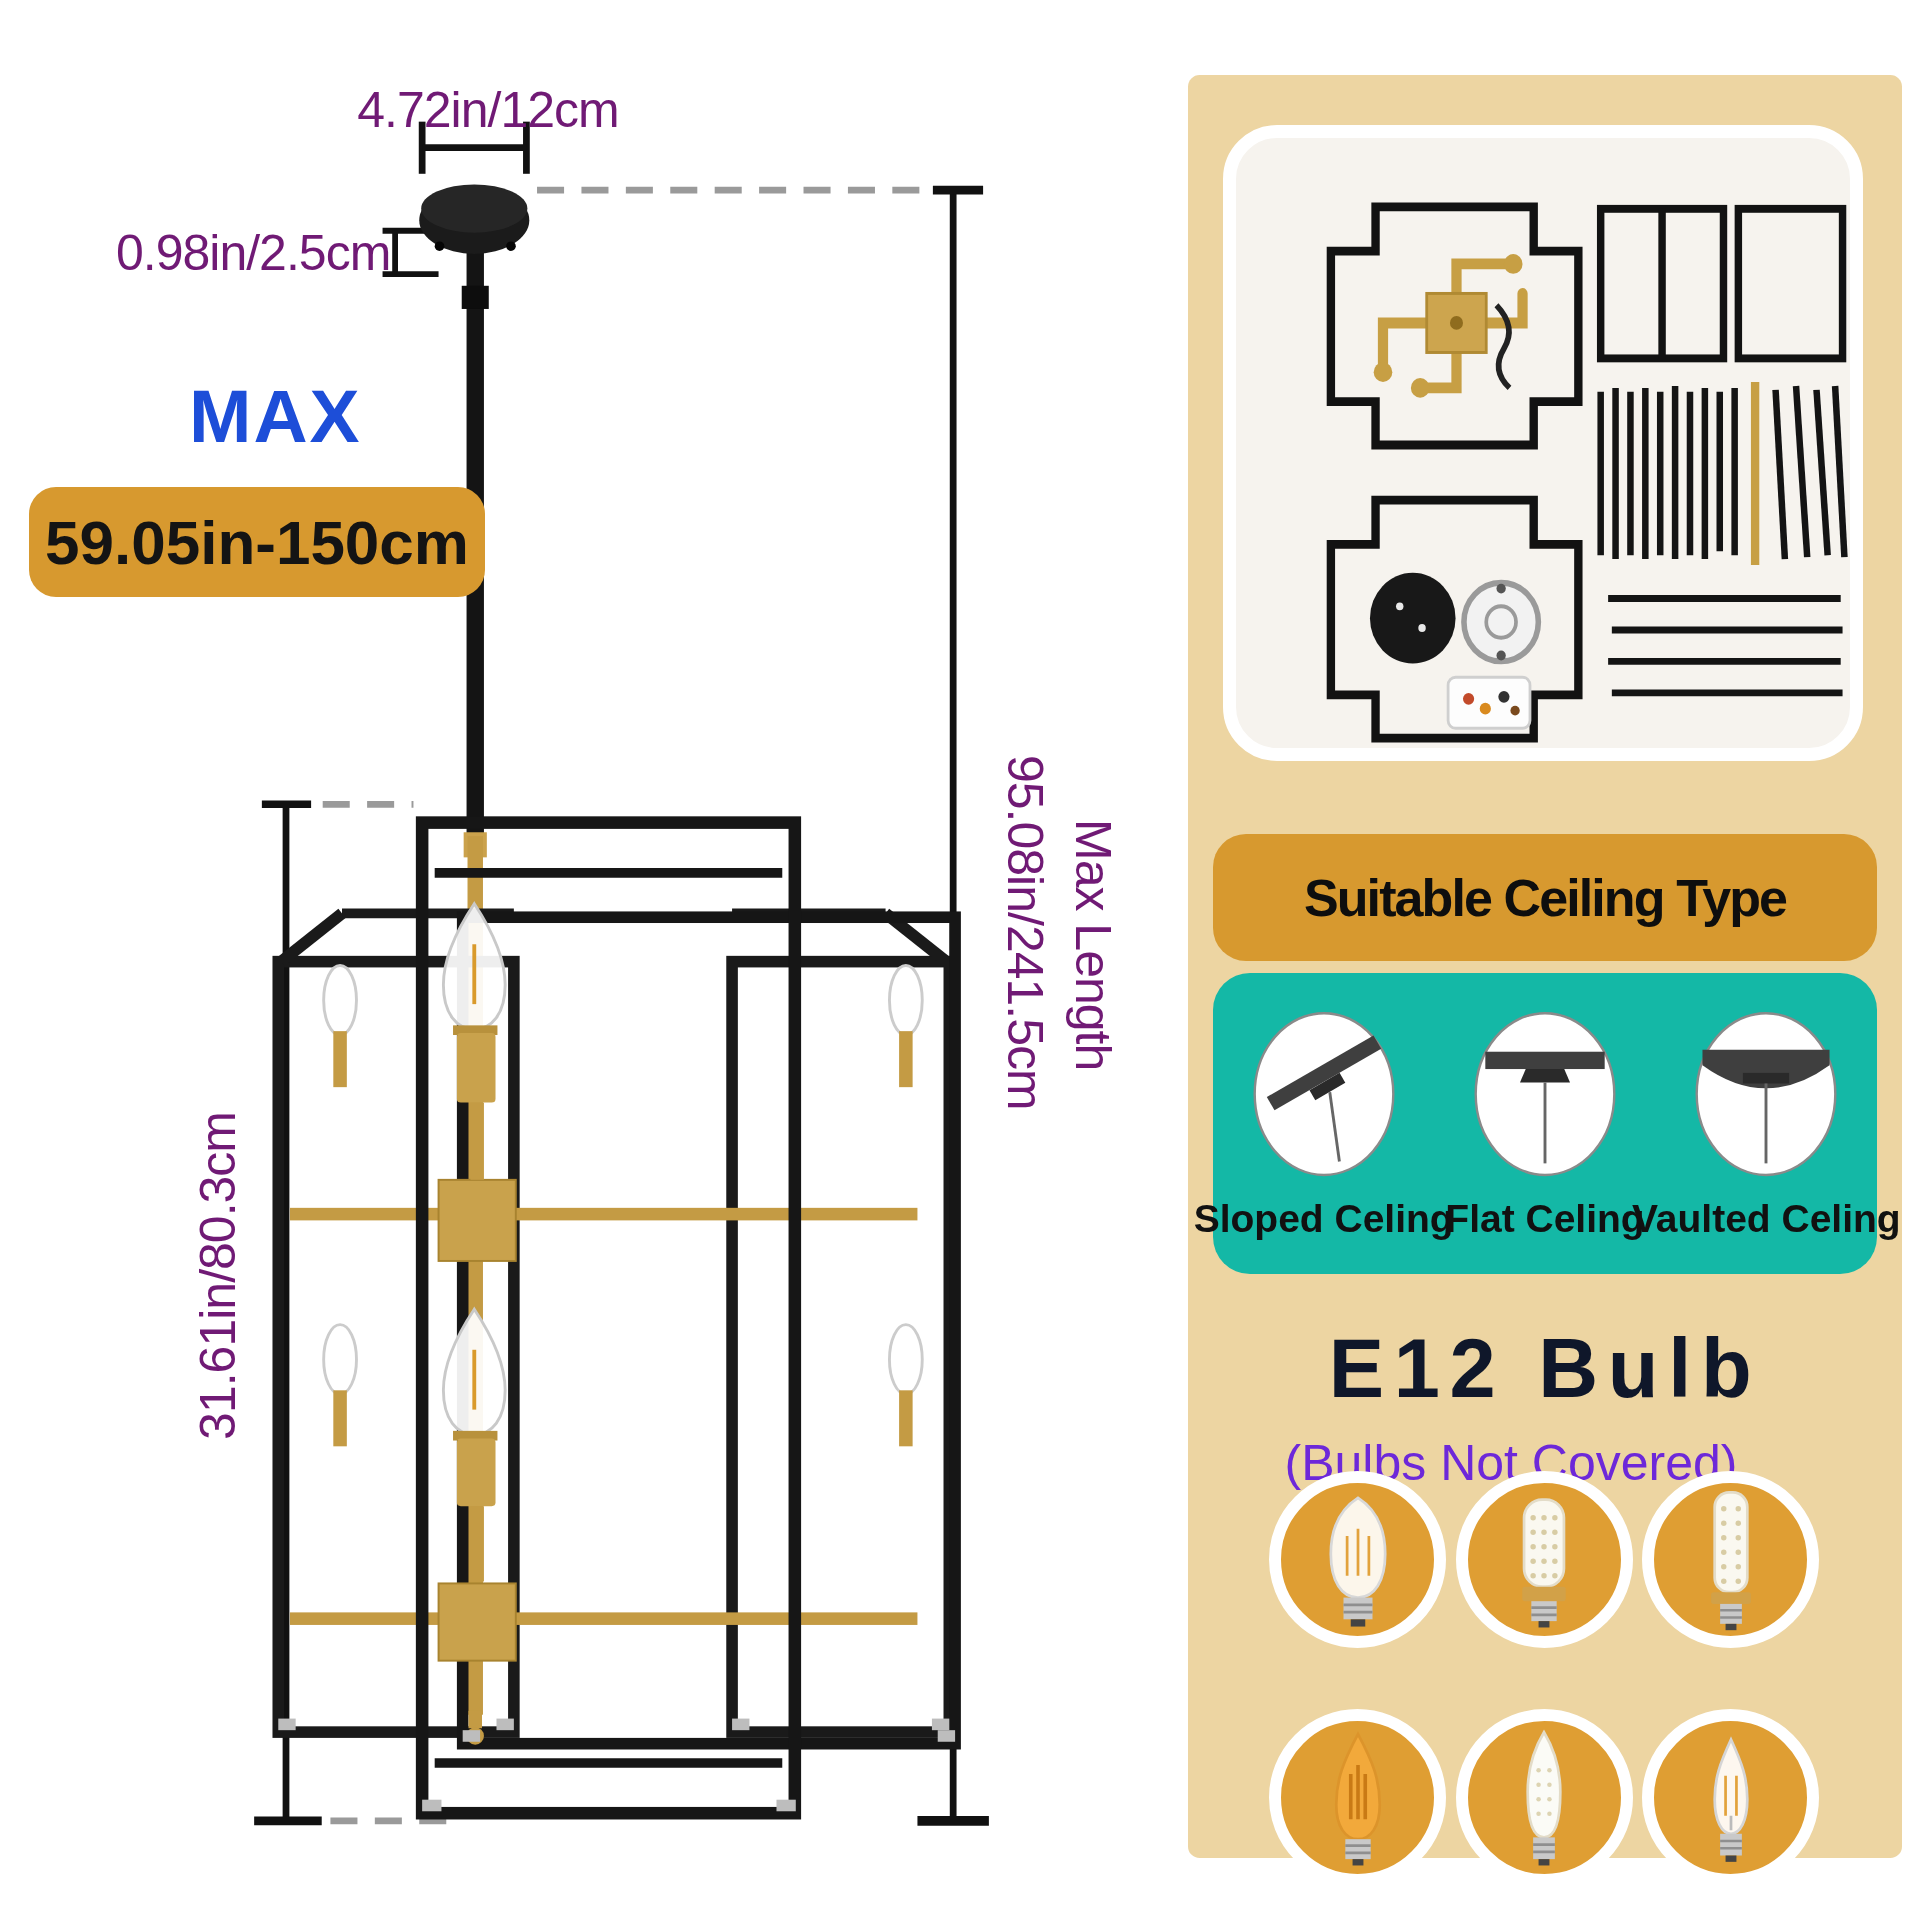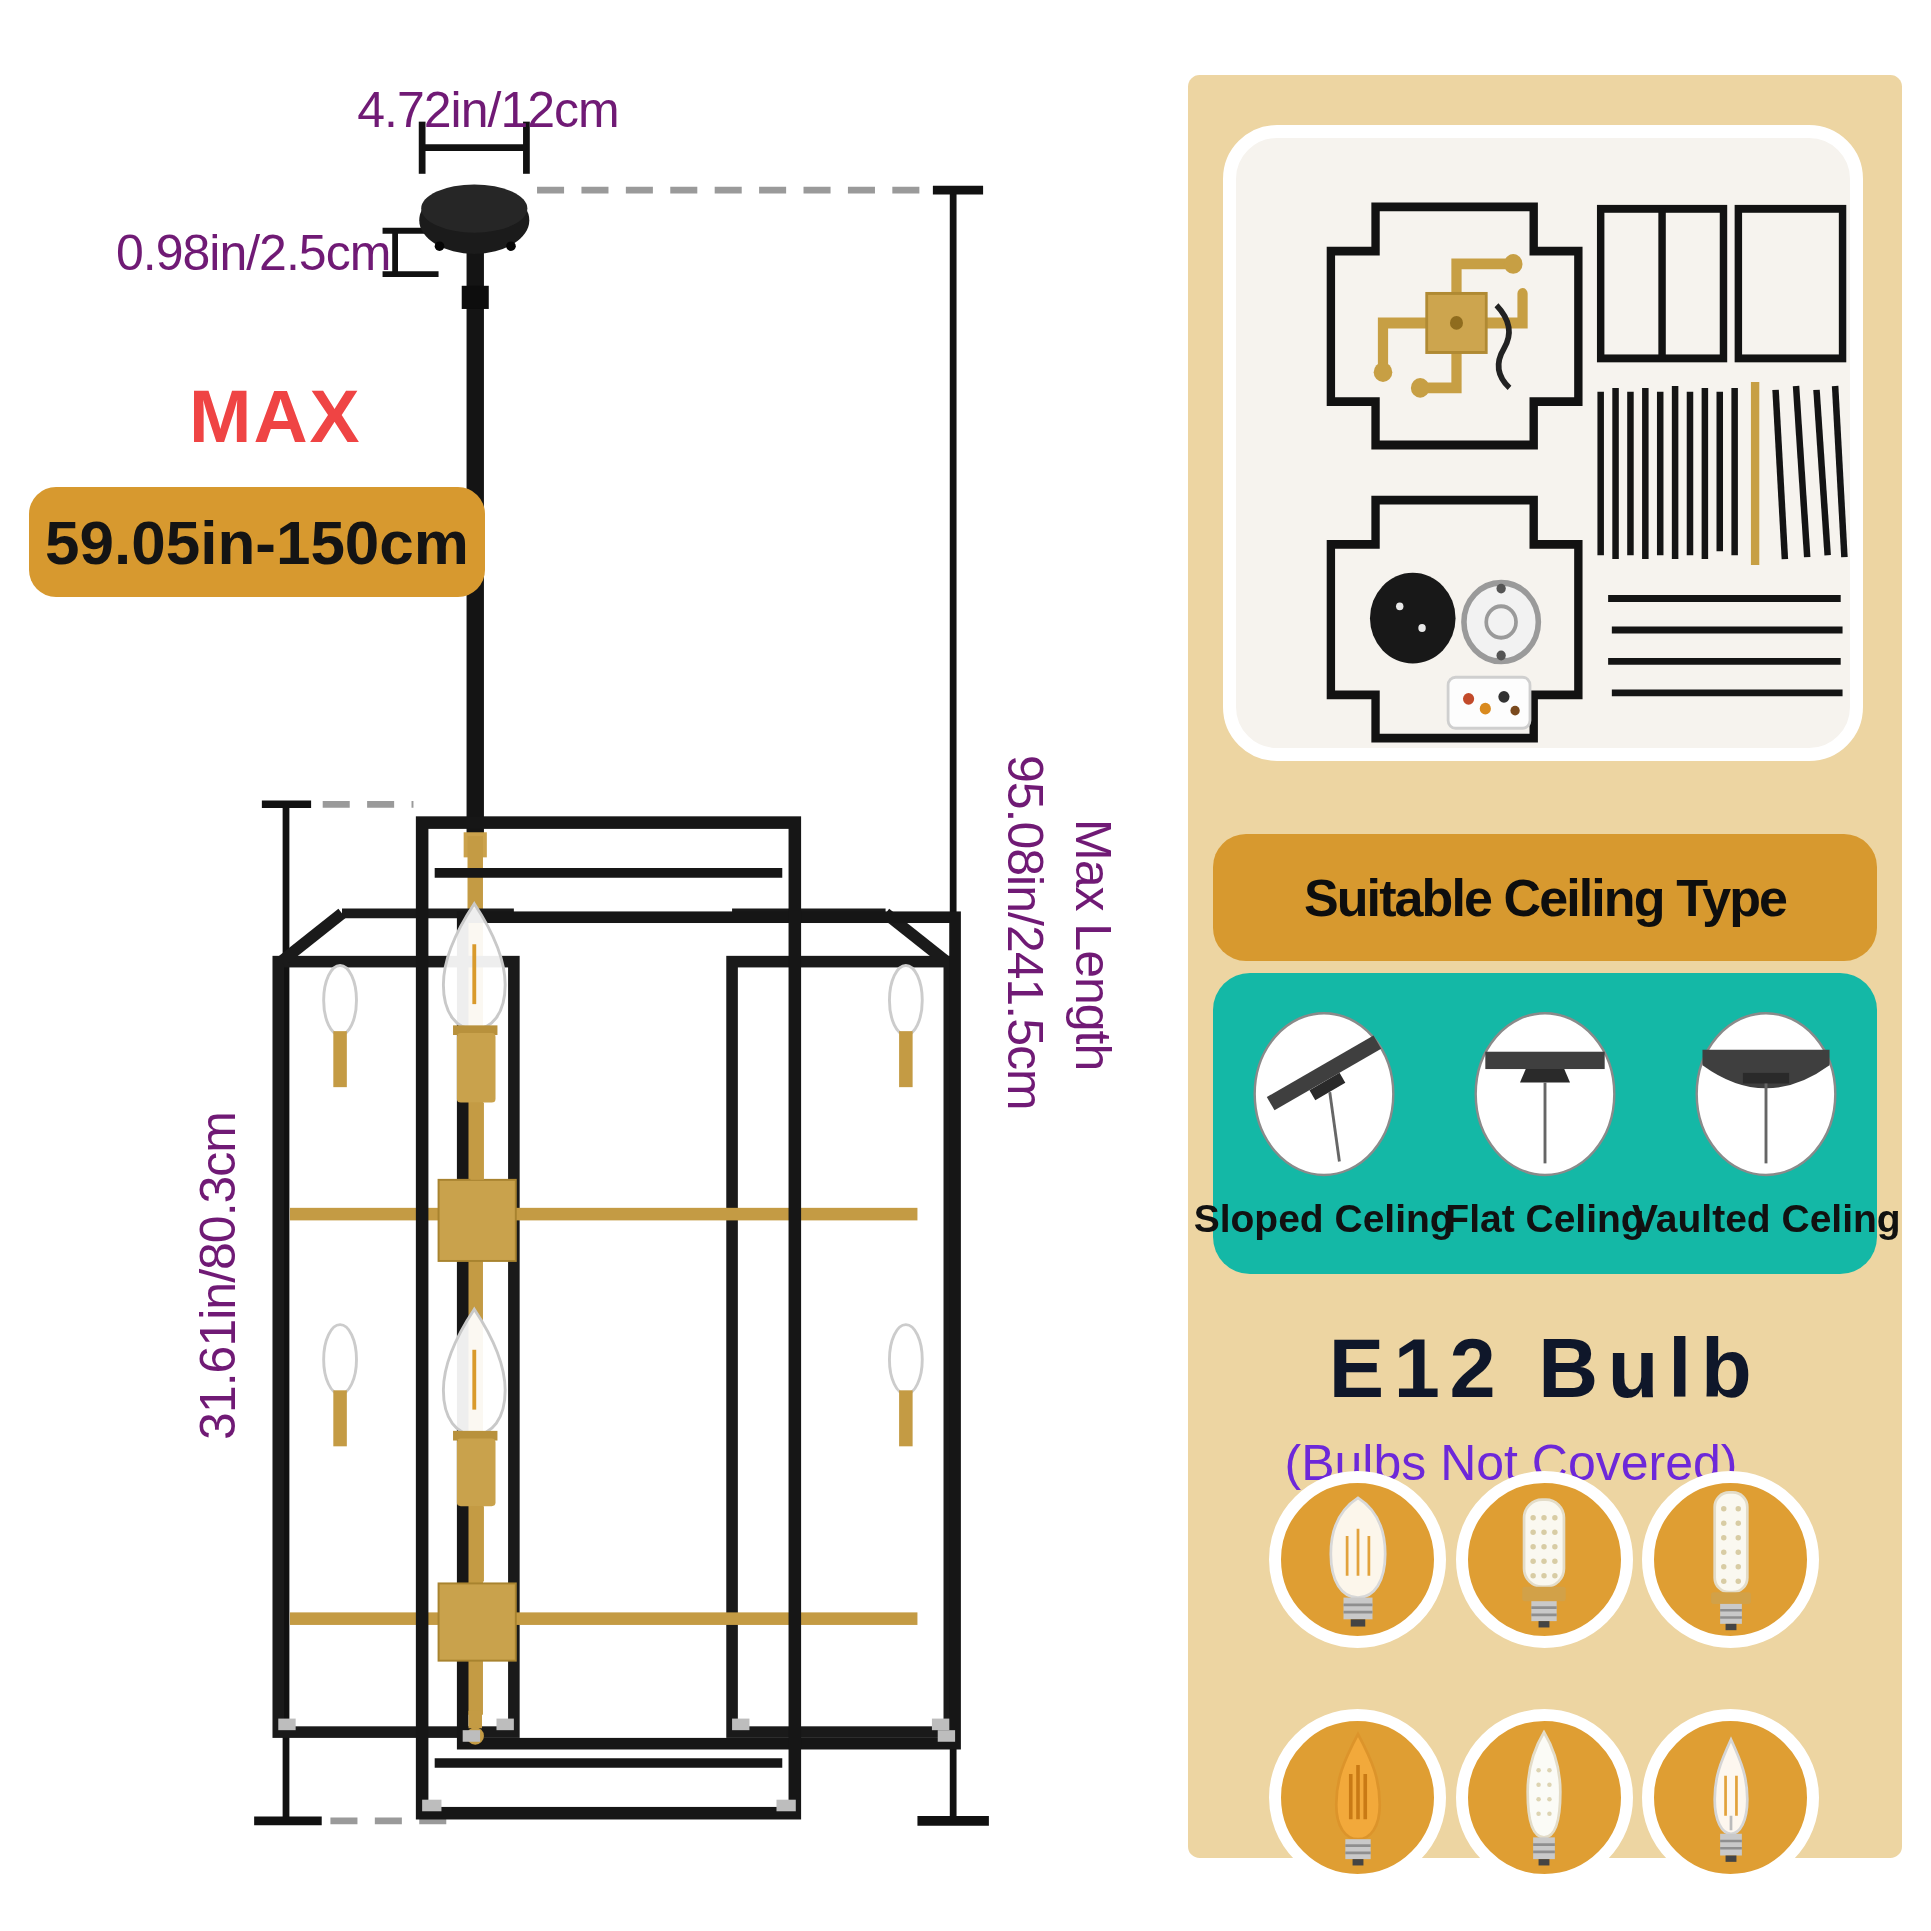--- a/index.html
+++ b/index.html
@@ -3,21 +3,21 @@
 <meta charset="utf-8">
 <style>
   html,body{margin:0;padding:0;background:#ffffff;}
   #canvas{position:relative;width:1931px;height:1931px;background:#ffffff;overflow:hidden;
           font-family:"Liberation Sans", sans-serif;color:#121212;}
   .abs{position:absolute;}
   
   .dim-text{font-size:50px;font-weight:400;color:#701a75;letter-spacing:-1px;white-space:nowrap;}
   .vtext{writing-mode:vertical-rl;}
   .vtext-up{writing-mode:vertical-rl;transform:rotate(180deg);}
-  .max-title{font-size:75px;font-weight:800;letter-spacing:1.9px;color:#ef4444;}
+  .max-title{font-size:75px;font-weight:800;letter-spacing:1.9px;color:#1d4ed8;}
   .max-badge{left:29px;top:487px;width:456px;height:110px;border-radius:27px;
              display:flex;align-items:center;justify-content:center;
              font-size:62px;font-weight:600;color:#141414;}
   
   .panel{left:1188px;top:75px;width:714px;height:1783px;border-radius:11.6px;}
   .parts-box{left:35px;top:50px;width:614px;height:610px;border:13.5px solid #ffffff;
              border-radius:54px;background:#F6F3EE;overflow:hidden;}
   .section-badge{left:25px;top:759px;width:664px;height:127px;border-radius:33px;
                  display:flex;align-items:center;justify-content:center;
                  font-size:52px;font-weight:700;letter-spacing:-1.9px;color:#0e0e0e;}

